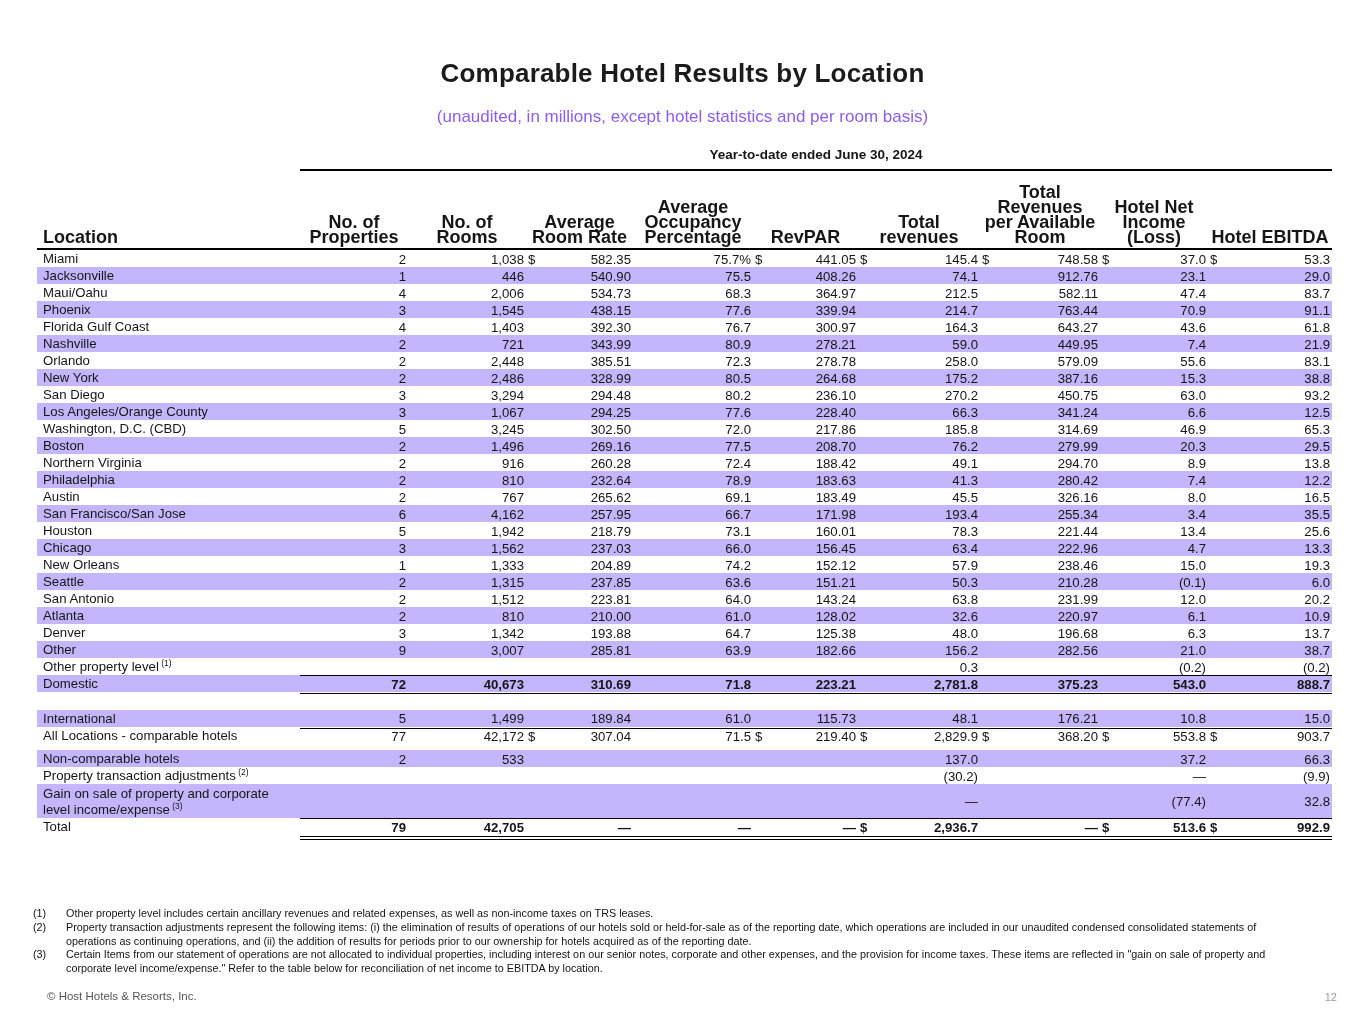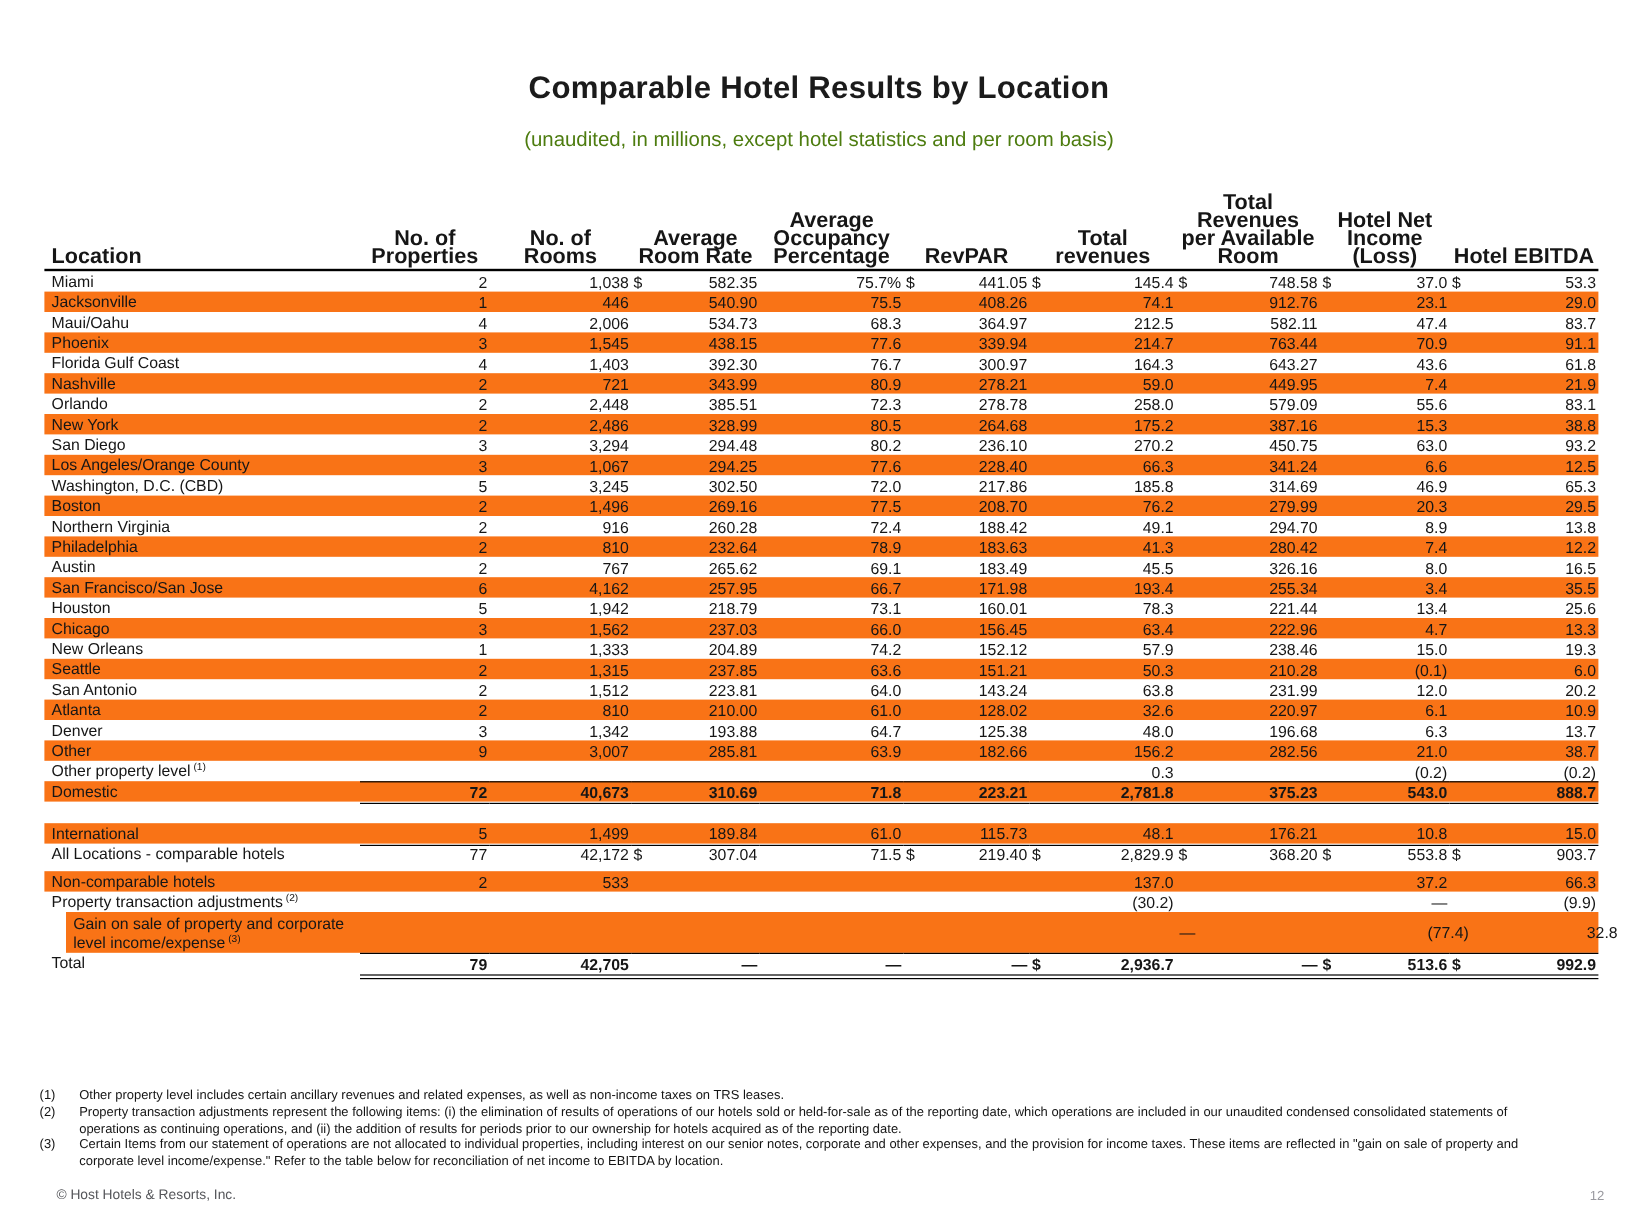--- a/index.html
+++ b/index.html
@@ -11,21 +11,21 @@
     color: #161616;
     overflow: hidden;
   }
   .doc-title {
     position: absolute; top: 58px; left: 0; width: 100%;
     text-align: center; font-size: 26px; font-weight: 700; color: #1b1b1b;
     letter-spacing: 0.2px;
   }
   .doc-subtitle {
     position: absolute; top: 107px; left: 0; width: 100%;
-    text-align: center; font-size: 17px; font-weight: 400; color: #4d7c0f;
+    text-align: center; font-size: 17px; font-weight: 400; color: #8b5cf6;
   }
   .tablewrap { position: absolute; left: 37px; top: 147px; width: 1295px; }
   .period {
     margin-left: 263px; text-align: center;
     font-weight: bold; font-size: 13.5px;
     padding-bottom: 7px; border-bottom: 2px solid #000;
   }
   .hdr {
     display: grid;
     grid-template-columns: 263px 108px 118px 107px 120px 105px 122px 120px 108px 124px;
@@ -35,24 +35,24 @@
     padding-bottom: 3px;
   }
   .hcell { font-weight: bold; font-size: 18px; line-height: 15px; text-align: center; padding: 0 2px; }
   .hcell.loc { text-align: left; padding-left: 6px; }
   .row {
     display: grid;
     grid-template-columns: 263px 108px 118px 107px 120px 105px 122px 120px 108px 124px;
     height: 17px;
     font-size: 13.2px;
   }
-  .row.shade { background: #f97316; }
+  .row.shade { background: #c4b5fd; }
   .row.gap { margin-top: 18px; }
   .row.gap-sm { margin-top: 6px; }
-  .row.tall { height: 34px; margin-left: 18px; }
+  .row.tall { height: 34px; }
   .cell { display: flex; align-items: center; padding: 0 2px; height: 100%; }
   .cell .v { margin-left: auto; white-space: nowrap; }
   .cell .d { white-space: nowrap; }
   .cell.loc { display: block; padding-left: 6px; line-height: 18.5px; }
   .row.tall .cell.loc { line-height: 15.5px; padding-top: 2px; }
   .row.rt > .cell:not(.loc) { border-top: 1.6px solid #000; font-weight: bold; }
   .row.rb > .cell:not(.loc) { border-bottom: 1.6px solid #000; }
   sup { font-size: 8.5px; vertical-align: super; line-height: 0; }
   .dblrule {
     margin-left: 263px; width: calc(100% - 263px);
@@ -69,20 +69,21 @@
   .copyright { position: absolute; left: 47px; top: 990px; font-size: 11.5px; color: #55565a; }
   .pagenum { position: absolute; right: 28px; top: 991px; font-size: 11px; color: #9a9aa0; }
 </style>
 </head>
 <body>
 
 <div class="doc-title">Comparable Hotel Results by Location</div>
 <div class="doc-subtitle">(unaudited, in millions, except hotel statistics and per room basis)</div>
 
 <div class="tablewrap">
+  <div class="period">Year-to-date ended June 30, 2024</div>
   <div>
       <div class="hdr">
         <div class="hcell loc">
           <div>Location</div>
         </div>
         <div class="hcell">
           <div>No. of</div>
           <div>Properties</div>
         </div>
         <div class="hcell">

